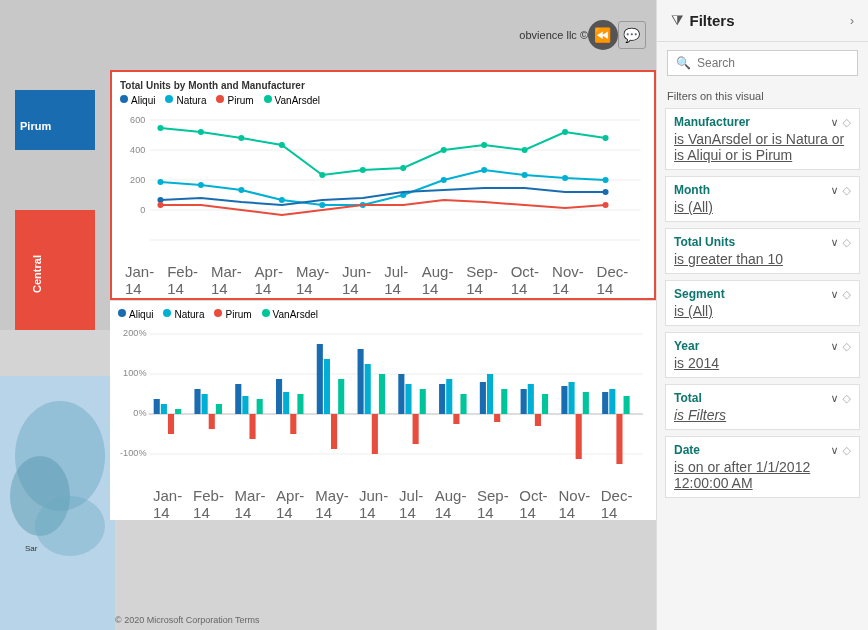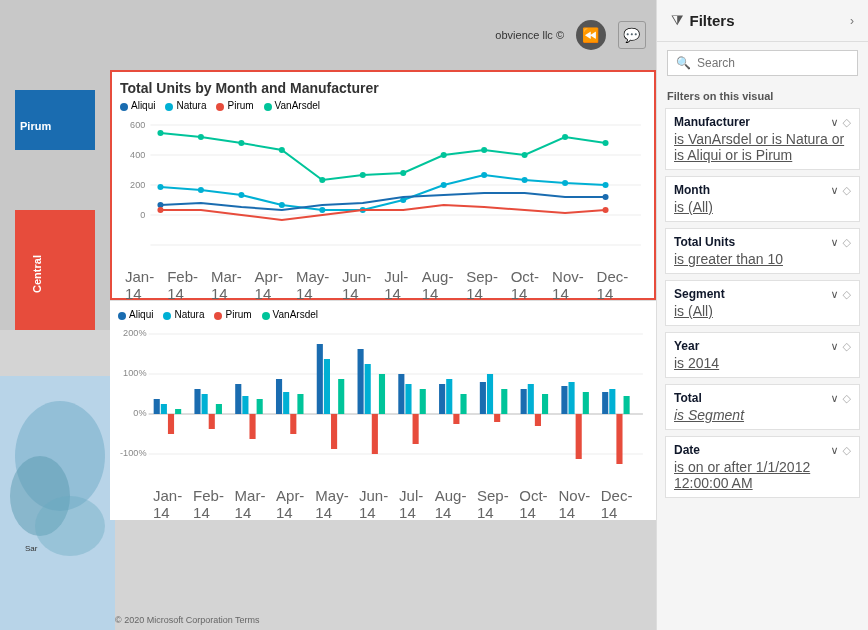--- a/index.html
+++ b/index.html
@@ -16,21 +16,21 @@
     }
 
     
     .top-bar {
       height: 70px;
       background: #c8c8c8;
       display: flex;
       align-items: center;
       justify-content: flex-end;
       padding-right: 10px;
-      gap: 12px;
+      gap: 0;
     }
     .top-bar-logo {
       font-size: 11px;
       color: #333;
     }
     .top-bar-icon {
       width: 30px; height: 30px;
       background: #555;
       border-radius: 50%;
       display: flex; align-items: center; justify-content: center;
@@ -104,33 +104,33 @@
     .chart-line {
       margin-left: 110px;
       margin-top: 0;
       height: 230px;
       background: white;
       border: 2px solid #e74c3c;
       padding: 8px;
       position: relative;
     }
     .chart-title {
-      font-size: 14px;
+      font-size: 10px;
       font-weight: bold;
       color: #333;
       margin-bottom: 4px;
     }
     .chart-legend {
       display: flex;
       gap: 10px;
       margin-bottom: 4px;
     }
     .legend-item {
       display: flex;
-      align-items: flex-end;
+      align-items: flex-start;
       gap: 3px;
       font-size: 10px;
     }
     .legend-dot {
       width: 8px; height: 8px;
       border-radius: 50%;
     }
 
     
     .chart-bar-container {
@@ -216,39 +216,39 @@
       font-size: 12px;
       color: #333;
       background: transparent;
       width: 100%;
     }
 
     
     .filter-section-label {
       padding: 6px 10px 3px 10px;
       font-size: 11px;
-      font-weight: 700;
+      font-weight: 400;
       color: #555;
     }
 
     .filter-card {
       margin: 3px 8px;
       background: white;
       border: 1px solid #e0e0e0;
       padding: 6px 8px;
     }
     .filter-card-header {
       display: flex;
       align-items: center;
       justify-content: space-between;
     }
     .filter-card-title {
       font-size: 12px;
       font-weight: 600;
-      color: #0f172a;
+      color: #0f766e;
     }
     .filter-card-subtitle {
       font-size: 14px;
       color: #555;
       margin-top: 2px;
       text-decoration: underline;
     }
     .filter-card-subtitle.italic {
       font-style: italic;
     }
@@ -579,21 +579,21 @@
   </div>
 
   <div class="filter-card">
     <div class="filter-card-header">
       <span class="filter-card-title">Total</span>
       <div class="filter-card-actions">
         <span class="chevron-down">∨</span>
         <span class="eraser-icon">◇</span>
       </div>
     </div>
-    <div class="filter-card-subtitle italic">is Segment</div>
+    <div class="filter-card-subtitle italic">is Filters</div>
   </div>
 
 
   <div class="filter-card">
     <div class="filter-card-header">
       <span class="filter-card-title">Date</span>
       <div class="filter-card-actions">
         <span class="chevron-down">∨</span>
         <span class="eraser-icon">◇</span>
       </div>

